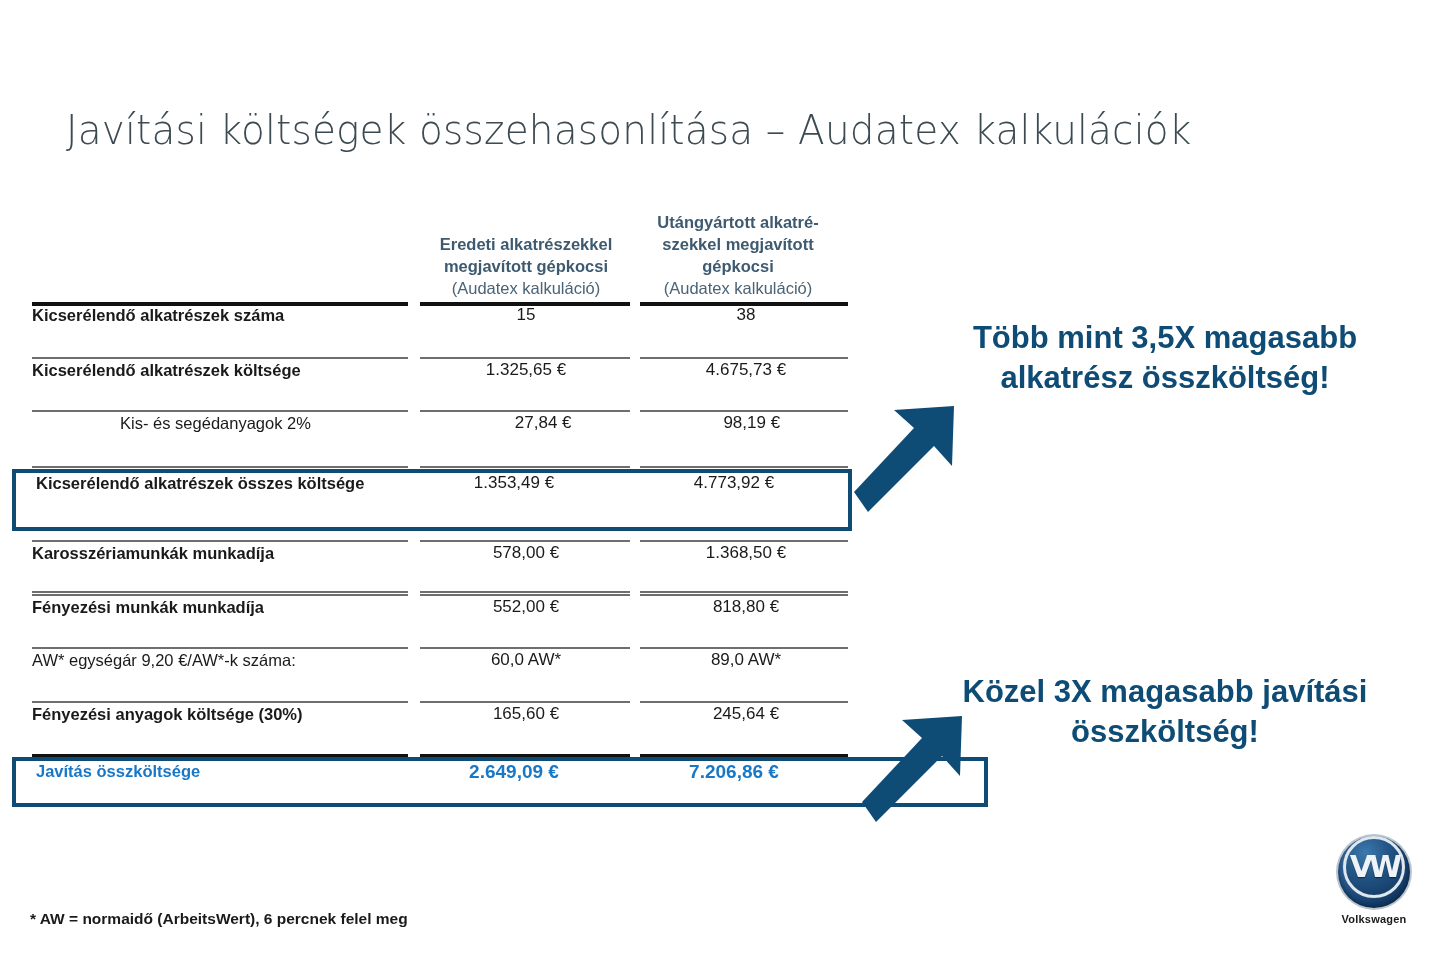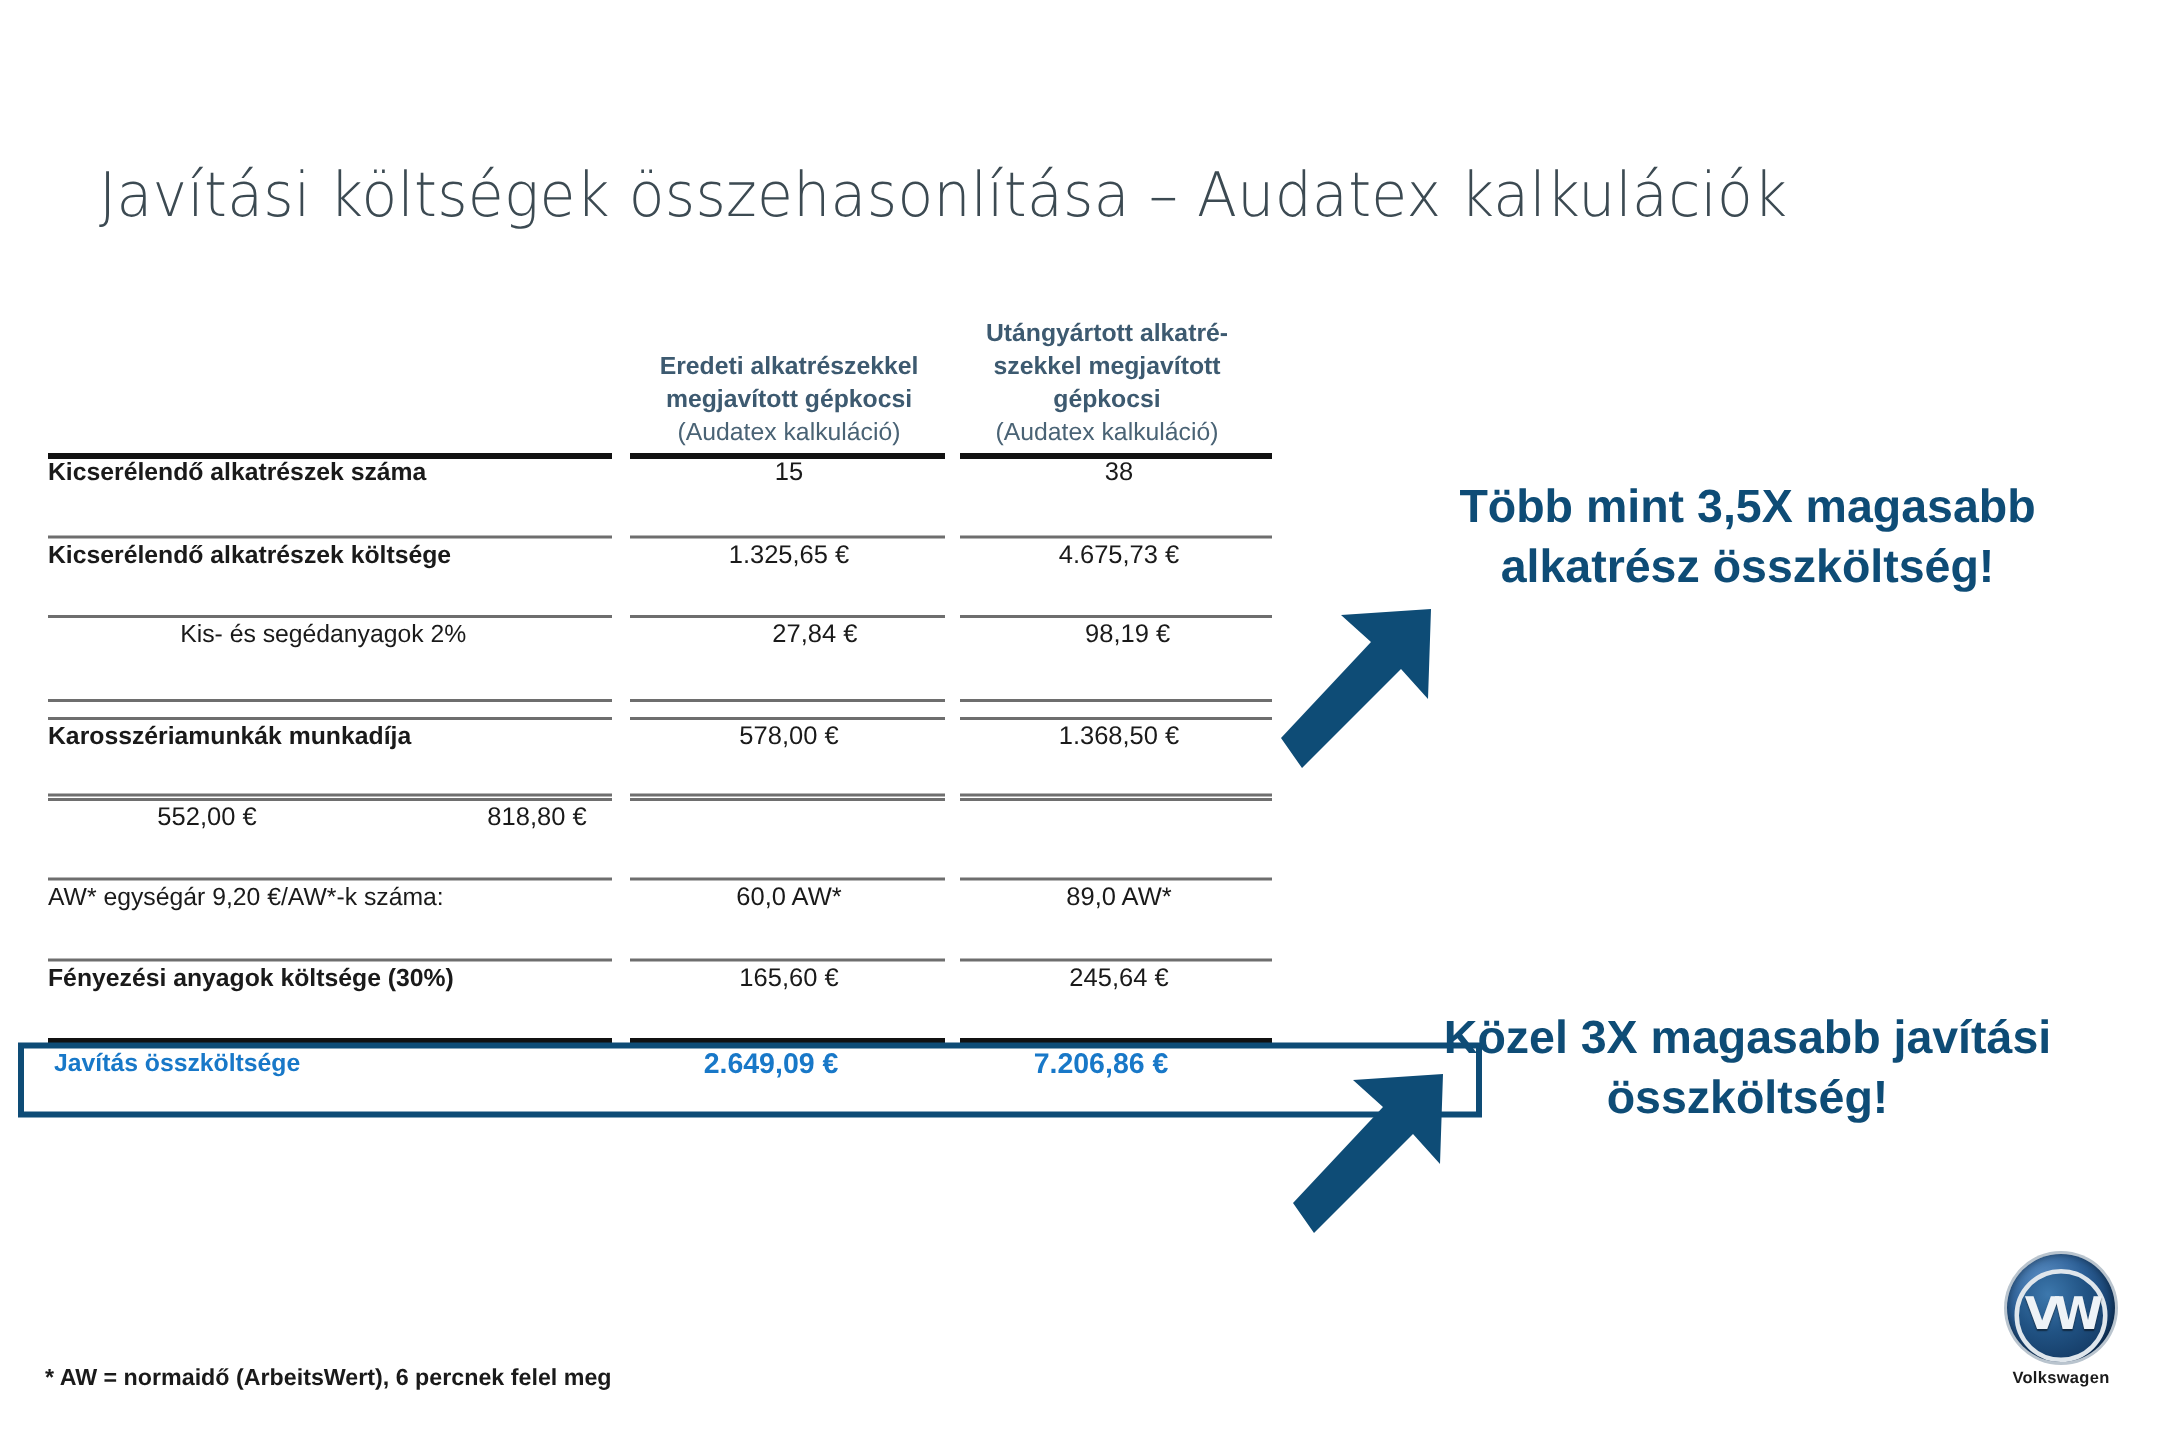--- a/index.html
+++ b/index.html
@@ -160,21 +160,21 @@
   }
   #vw-logo .mark {
     width: 72px;
     height: 72px;
     margin: 0 auto;
     border-radius: 50%;
     background: radial-gradient(circle at 34% 26%, #5c8fc4 0%, #2c5f96 38%, #123a66 72%, #0b2b50 100%);
     position: relative;
     box-shadow: 0 0 0 2px #b9c4ce, inset 0 0 6px rgba(0,0,0,0.45);
     display: flex;
-    align-items: flex-end;
+    align-items: flex-start;
     justify-content: center;
   }
   #vw-logo .mark .inner {
     width: 56px;
     height: 56px;
     border-radius: 50%;
     border: 3px solid #dfe6ec;
     background: radial-gradient(circle at 35% 25%, #3d78ad 0%, #215384 45%, #10335b 100%);
     display: flex;
     align-items: center;
@@ -252,20 +252,25 @@
       <div class="cell-label">Kis- és segédanyagok 2%</div>
       <div class="cell-val c1">27,84 €</div>
       <div class="cell-val c2">98,19 €</div>
     </div>
 
     <div class="sep light">
         <i class="l"></i>
         <i class="a"></i>
         <i class="b"></i>
       </div>
+    <div class="row hl-box" style="height:62px;margin-left:0;width:840px">
+      <div class="cell-label" style="width:372px">Kicserélendő alkatrészek összes költsége</div>
+      <div class="cell-val c1">1.353,49 €</div>
+      <div class="cell-val c2">4.773,92 €</div>
+    </div>
 
     <div class="sep light" style="margin-top:9px">
         <i class="l"></i>
         <i class="a"></i>
         <i class="b"></i>
       </div>
     <div class="row" style="height:48px">
       <div class="cell-label">Karosszériamunkák munkadíja</div>
       <div class="cell-val c1">578,00 €</div>
       <div class="cell-val c2">1.368,50 €</div>
@@ -276,20 +281,21 @@
         <i class="a"></i>
         <i class="b"></i>
       </div>
 
     <div class="sep light">
         <i class="l"></i>
         <i class="a"></i>
         <i class="b"></i>
       </div>
     <div class="row" style="height:50px">
+      <div class="cell-label">Fényezési munkák munkadíja</div>
       <div class="cell-val c1">552,00 €</div>
       <div class="cell-val c2">818,80 €</div>
     </div>
 
     <div class="sep light">
         <i class="l"></i>
         <i class="a"></i>
         <i class="b"></i>
       </div>
     <div class="row plain" style="height:51px">

